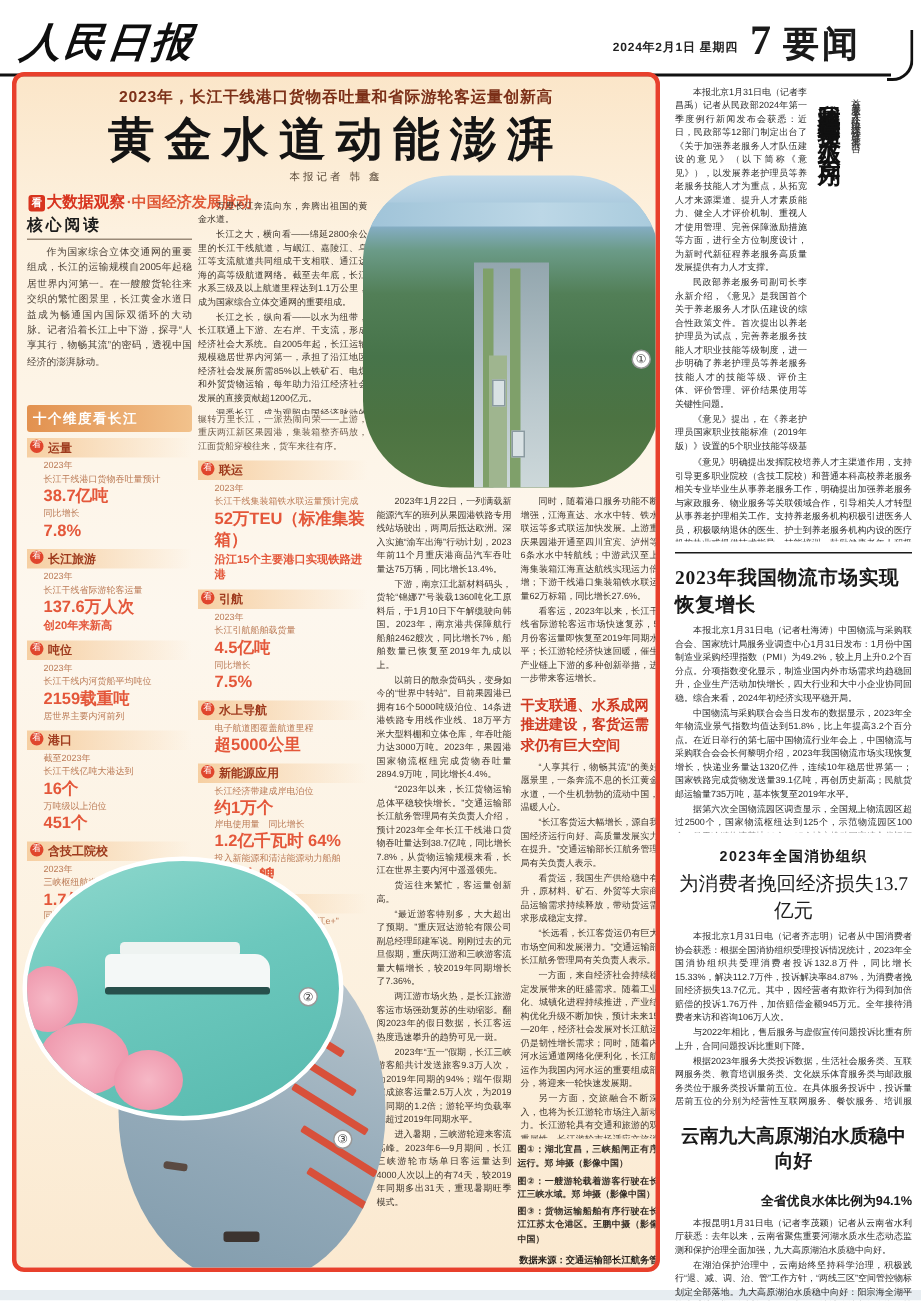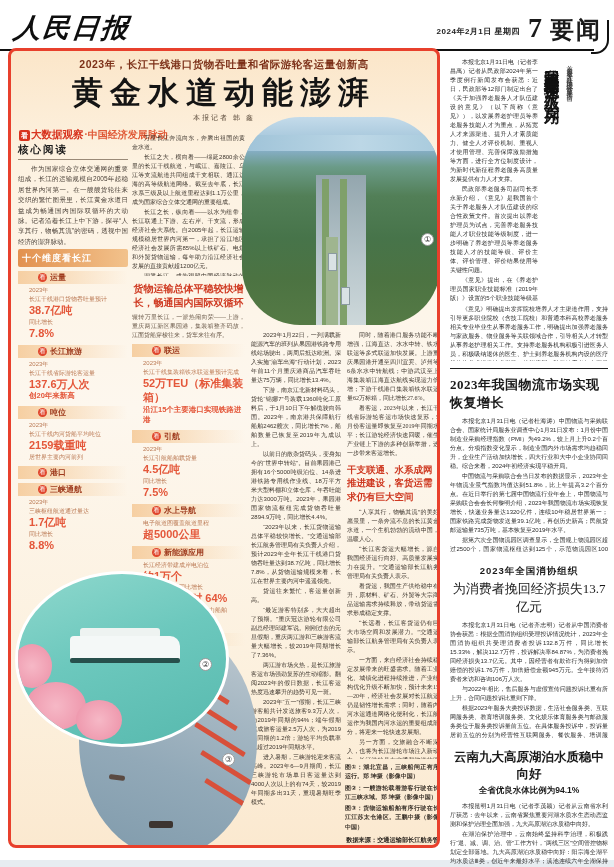--- a/index.html
+++ b/index.html
@@ -5,21 +5,21 @@
   html,body{margin:0;padding:0;}
   body{
     width:614px;height:867px;position:relative;overflow:hidden;
     background:#ffffff;
     font-family:"Liberation Sans","DejaVu Sans",sans-serif;
     color:#1a1a1a;
   }
   
   .masthead{position:absolute;left:14px;top:10px;font-family:"DejaVu Serif","Liberation Serif",serif;
     font-weight:bold;font-style:italic;font-size:27px;letter-spacing:2px;color:#0e0e0e;transform:skewX(-6deg);}
-  .hdr-right{position:absolute;right:12px;top:14px;display:flex;align-items:flex-end;gap:8px;}
+  .hdr-right{position:absolute;right:40px;top:14px;display:flex;align-items:flex-end;gap:8px;}
   .hdr-date{font-size:8px;font-weight:bold;color:#222;margin-bottom:5px;letter-spacing:.5px;}
   .hdr-page{font-family:"Liberation Serif","DejaVu Serif",serif;font-size:28px;font-weight:bold;line-height:1;}
   .hdr-section{font-size:24px;font-weight:bold;line-height:1;letter-spacing:2px;}
   .hdr-rule{position:absolute;left:0;top:49px;width:594px;border-top:2.5px solid #111;}
   .hdr-corner{position:absolute;top:20px;right:5px;width:16px;height:31.5px;
     border-right:2.5px solid #111;border-bottom:2.5px solid #111;border-bottom-right-radius:14px;}
   .bottom-strip{position:absolute;left:0;top:860px;width:614px;height:7px;background:#e7edf1;}
 
   
   .feature{position:absolute;left:8px;top:48px;width:426px;height:794px;
@@ -34,31 +34,31 @@
   .series{position:absolute;left:8px;top:77px;display:flex;align-items:center;gap:1px;}
   .series-ico{width:11px;height:11px;border-radius:2px;background:#d8341f;color:#fff;
     font-size:7px;font-weight:bold;text-align:center;line-height:11px;}
   .series-main{font-size:10.5px;font-weight:bold;color:#d8341f;}
   .series-sub{font-size:10px;color:#e05a38;font-weight:bold;}
 
   
   .col1{position:absolute;left:7px;top:92px;width:110px;}
   .col2{position:absolute;left:121px;top:83px;width:113px;}
   .col3{position:absolute;left:240px;top:280px;width:90px;height:516px;overflow:hidden;}
-  .col4{position:absolute;left:336px;top:280px;width:92px;height:428px;overflow:hidden;font-family:Liberation Serif, serif;}
+  .col4{position:absolute;left:336px;top:280px;width:92px;height:428px;overflow:hidden;}
 
   .core-title{font-size:10.5px;font-weight:bold;color:#1c1c1c;letter-spacing:2px;margin-bottom:2px;}
   .core-rule{border-top:1px solid #9a8a78;margin:2px 0 4px;}
   .core-text{font-size:6.5px;line-height:1.6;color:#4a4038;text-align:justify;text-indent:2em;}
 
-  .stats-bar{margin-top:2px;background:linear-gradient(90deg,#e2914f,#f2c28c);color:#fff;
+  .stats-bar{margin-top:23px;background:linear-gradient(90deg,#e2914f,#f2c28c);color:#fff;
     font-size:9px;font-weight:bold;letter-spacing:1px;padding:2.5px 4px;border-radius:2px;}
   .stat{margin-top:4px;}
-  .stat-h{display:flex;align-items:center;gap:3px;background:linear-gradient(90deg,#f6cfa2,rgba(246,207,162,0));
-    padding:1px 20px;margin-bottom:2px;}
+  .stat-h{display:flex;gap:3px;background:linear-gradient(90deg,#f6cfa2,rgba(246,207,162,0));
+    padding:1px 2px;margin-bottom:2px;}
   .stat-ico{width:9px;height:9px;border-radius:50%;background:#e0452c;color:#fff;flex:0 0 9px;
     font-size:6px;line-height:9px;text-align:center;}
   .stat-label{font-size:8px;font-weight:bold;color:#9e3a1d;}
   .stat .rows{padding-left:11px;}
   .st-s{display:block;font-size:6px;color:#bb7a55;line-height:1.5;}
   .st-b{display:block;font-size:11px;font-weight:bold;color:#e4573a;line-height:1.25;}
   .st-m{display:block;font-size:7.5px;font-weight:bold;color:#e4573a;line-height:1.45;}
 
   .body-p{font-size:6px;line-height:1.5;color:#3c342c;text-align:justify;text-indent:2em;margin:0 0 1px;}
   .intro-wrap{height:142px;overflow:hidden;}
@@ -108,21 +108,21 @@
   .r-p{font-size:6px;line-height:1.5;color:#2c2c2c;text-align:justify;text-indent:2em;margin:0 0 1px;}
   .a2-head{font-family:"Liberation Serif","DejaVu Serif",serif;font-size:13px;font-weight:bold;
     letter-spacing:.5px;margin:2px 0 5px;}
   .a2-body{max-height:138px;overflow:hidden;}
   .a3-head-sm{font-size:9.5px;font-weight:bold;text-align:center;letter-spacing:1px;margin-top:10px;}
   .a3-head-lg{font-family:"Liberation Serif","DejaVu Serif",serif;font-size:13px;font-weight:normal;
     text-align:center;margin:2px 0 5px;}
   .a3-body{max-height:118px;overflow:hidden;}
   .a4-head{font-family:"Liberation Serif","DejaVu Serif",serif;font-size:12.5px;font-weight:bold;
     text-align:center;margin-top:10px;}
-  .a4-sub{font-size:8.5px;font-weight:bold;text-align:center;margin:2px 0 5px;}
+  .a4-sub{font-size:8.5px;font-weight:bold;text-align:right;margin:12px 0 5px;}
   .a4-body{max-height:96px;overflow:hidden;}
 </style>
 </head>
 <body>
 
 <div class="masthead">人民日报</div>
 <div class="hdr-right">
   <span class="hdr-date">2024年2月1日 星期四</span>
   <span class="hdr-page">7</span>
   <span class="hdr-section">要闻</span>
@@ -185,45 +185,51 @@
         <span class="st-b">2159载重吨</span>
         <span class="st-s">居世界主要内河前列</span>
       </div>
     </div>
 
     <div class="stat">
       <div class="stat-h">
           <span class="stat-ico">看</span>
           <span class="stat-label">港口</span>
         </div>
-    </div>
-
-    <div class="stat">
-      <div class="stat-h">
-          <span class="stat-ico">看</span>
-          <span class="stat-label">三峡通航</span>
+      <div class="rows">
+        <span class="st-s">截至2023年</span>
+        <span class="st-s">长江干线亿吨大港达到</span>
+        <span class="st-b">16个</span>
+        <span class="st-s">万吨级以上泊位</span>
+        <span class="st-b">451个</span>
+      </div>
+    </div>
+
+    <div class="stat">
+      <div class="stat-h">
+          <span class="stat-ico">看</span>
+          <span class="stat-label">含技工院校</span>
         </div>
       <div class="rows">
         <span class="st-s">2023年</span>
         <span class="st-s">三峡枢纽航道通过量达</span>
         <span class="st-b">1.7亿吨</span>
         <span class="st-s">同比增长</span>
         <span class="st-b">8.8%</span>
       </div>
     </div>
   </div>
 
   <div class="col2">
     <div class="intro-wrap">
       <p class="body-p">万里长江奔流向东，奔腾出祖国的黄金水道。</p>
       <p class="body-p">长江之大，横向看——绵延2800余公里的长江干线航道，与岷江、嘉陵江、乌江等支流航道共同组成干支相联、通江达海的高等级航道网络。截至去年底，长江水系三级及以上航道里程达到1.1万公里，成为国家综合立体交通网的重要组成。</p>
       <p class="body-p">长江之长，纵向看——以水为纽带，长江联通上下游、左右岸、干支流，形成经济社会大系统。自2005年起，长江运输规模稳居世界内河第一，承担了沿江地区经济社会发展所需85%以上铁矿石、电煤和外贸货物运输，每年助力沿江经济社会发展的直接贡献超1200亿元。</p>
       <p class="body-p">洞悉长江，成为观照中国经济脉动的重要窗口。过去一年，长江客货运情况如何？迈入今年，长江航运如何再上新阶？近日，记者对交通运输部长江航务管理局和沿江航运企业进行了采访。</p>
     </div>
-    <div class="subhead">货物运输总体平稳较快增长，畅通国内国际双循环</div>
     <div class="lead-line">辗转万里长江，一派热闹向荣——上游，重庆两江新区果园港，集装箱整齐码放，江面货船穿梭往来，货车来往有序。</div>
 
     <div class="stat">
       <div class="stat-h">
           <span class="stat-ico">看</span>
           <span class="stat-label">联运</span>
         </div>
       <div class="rows">
         <span class="st-s">2023年</span>
         <span class="st-s">长江干线集装箱铁水联运量预计完成</span>

